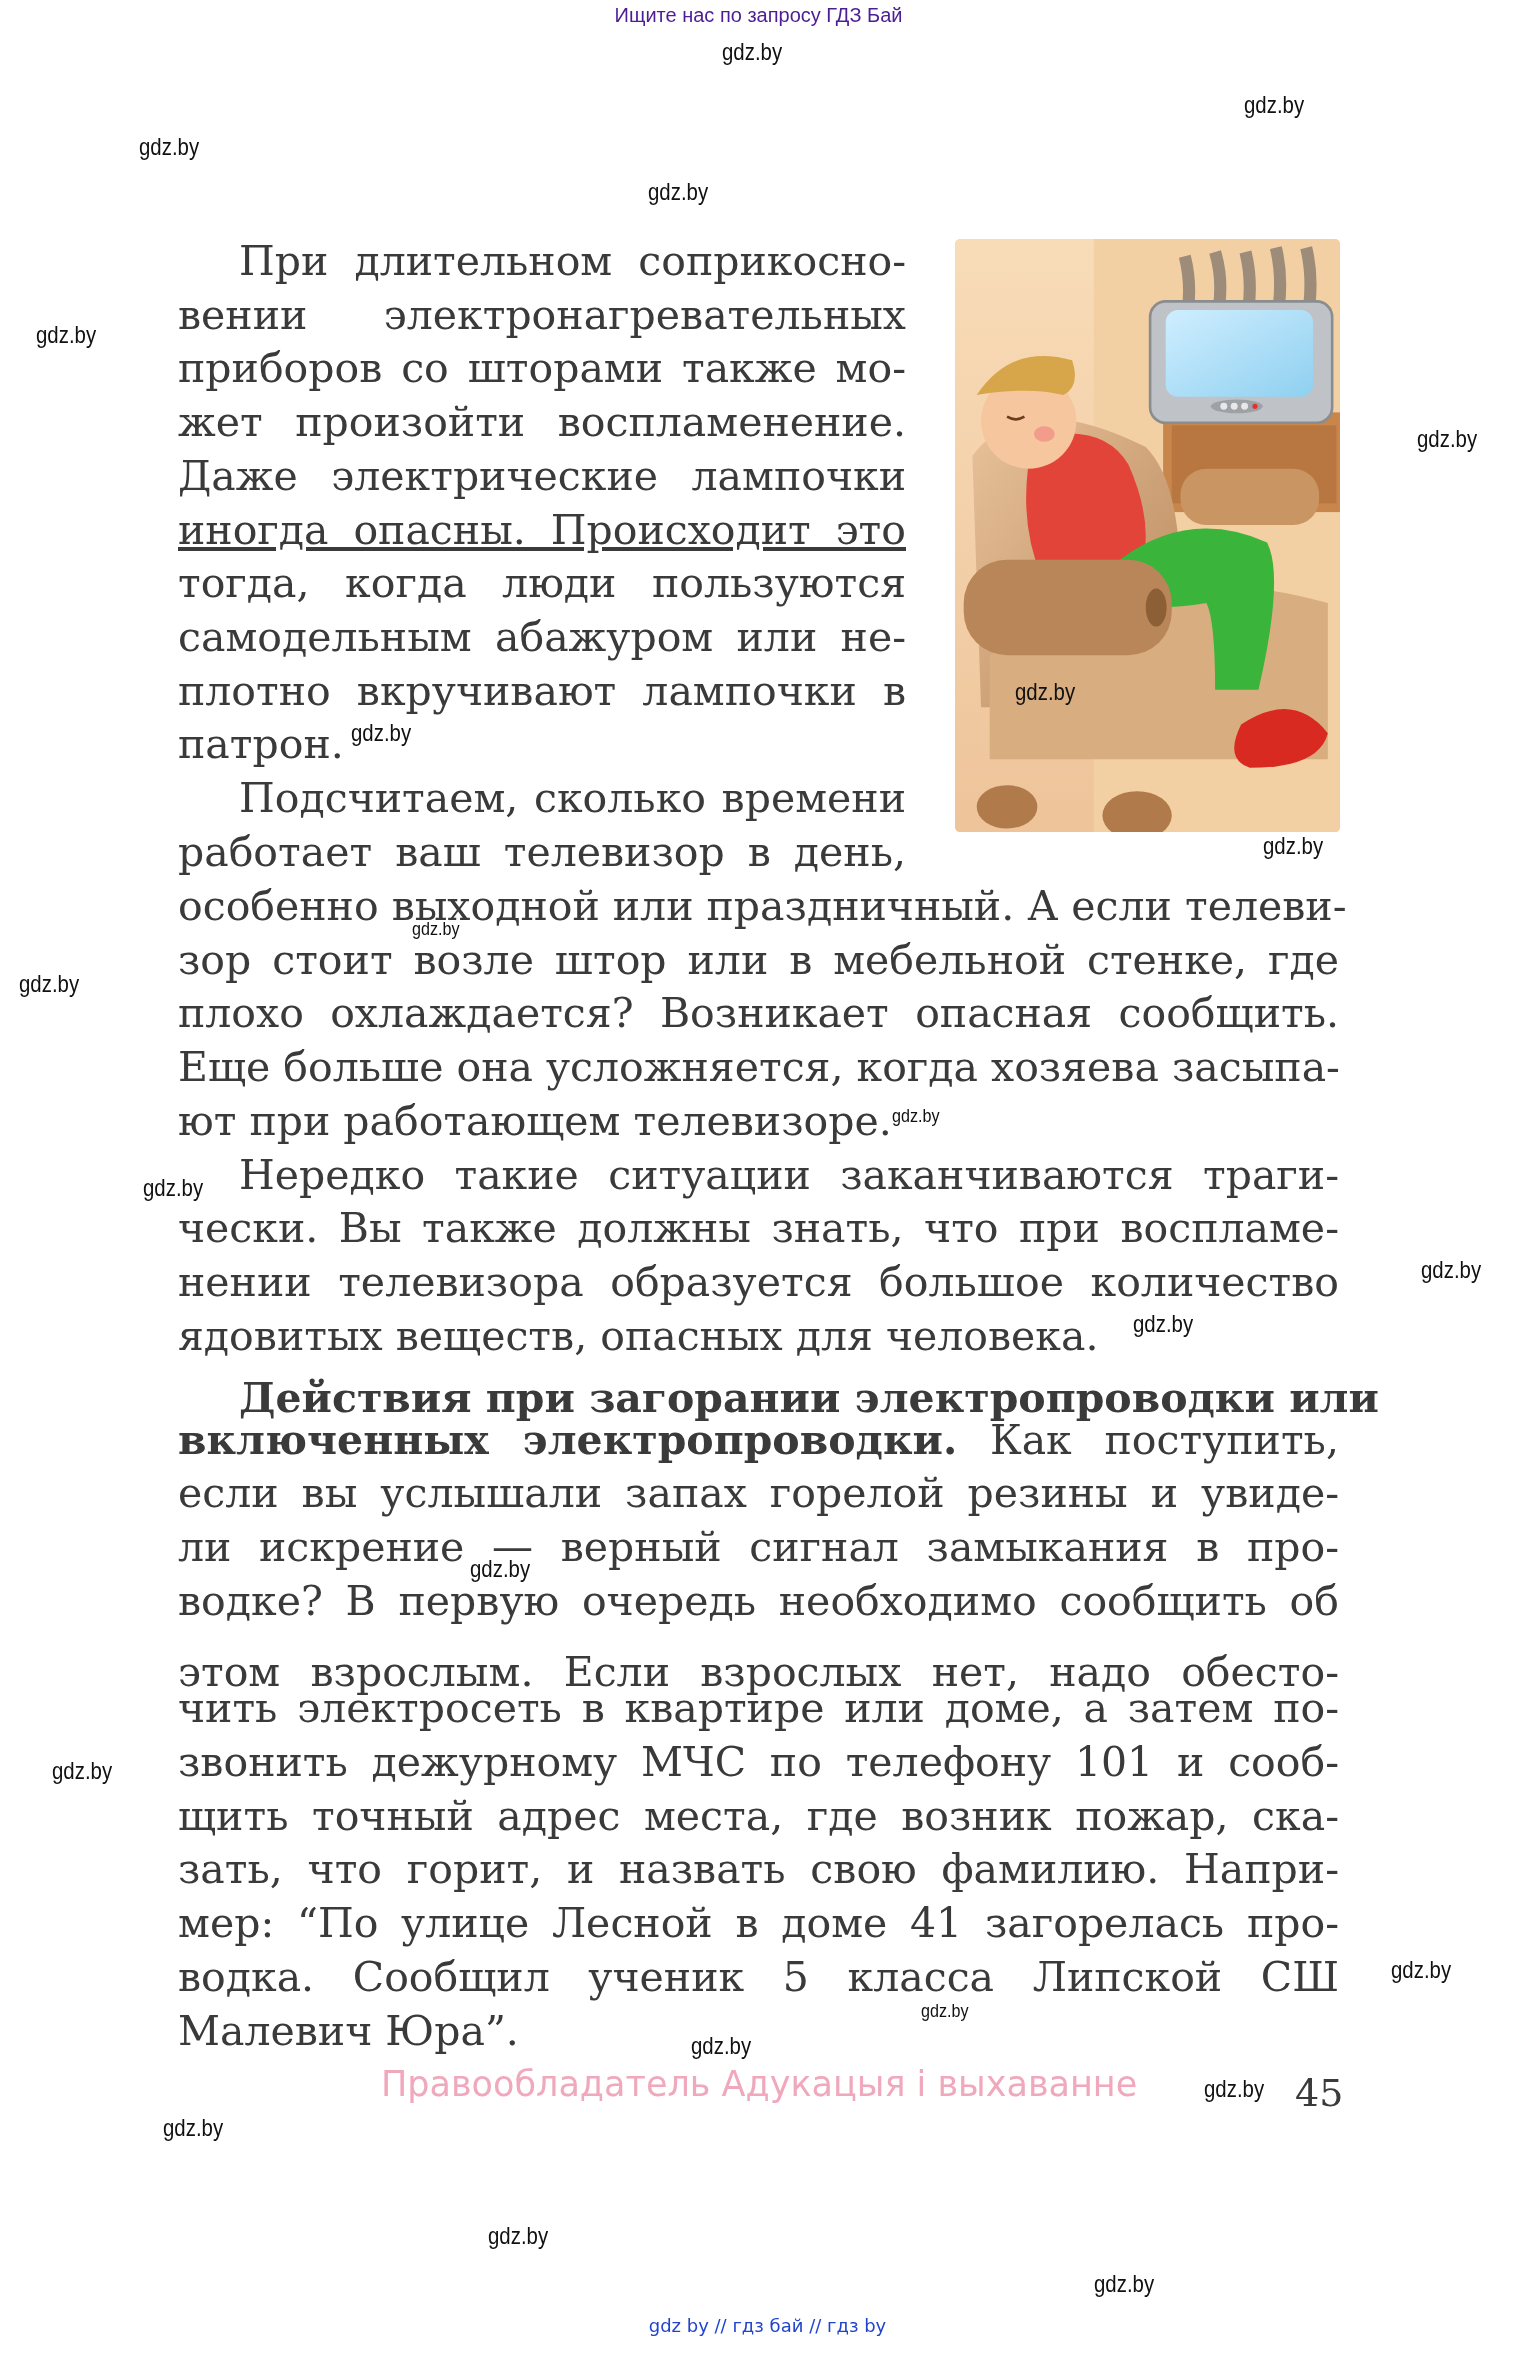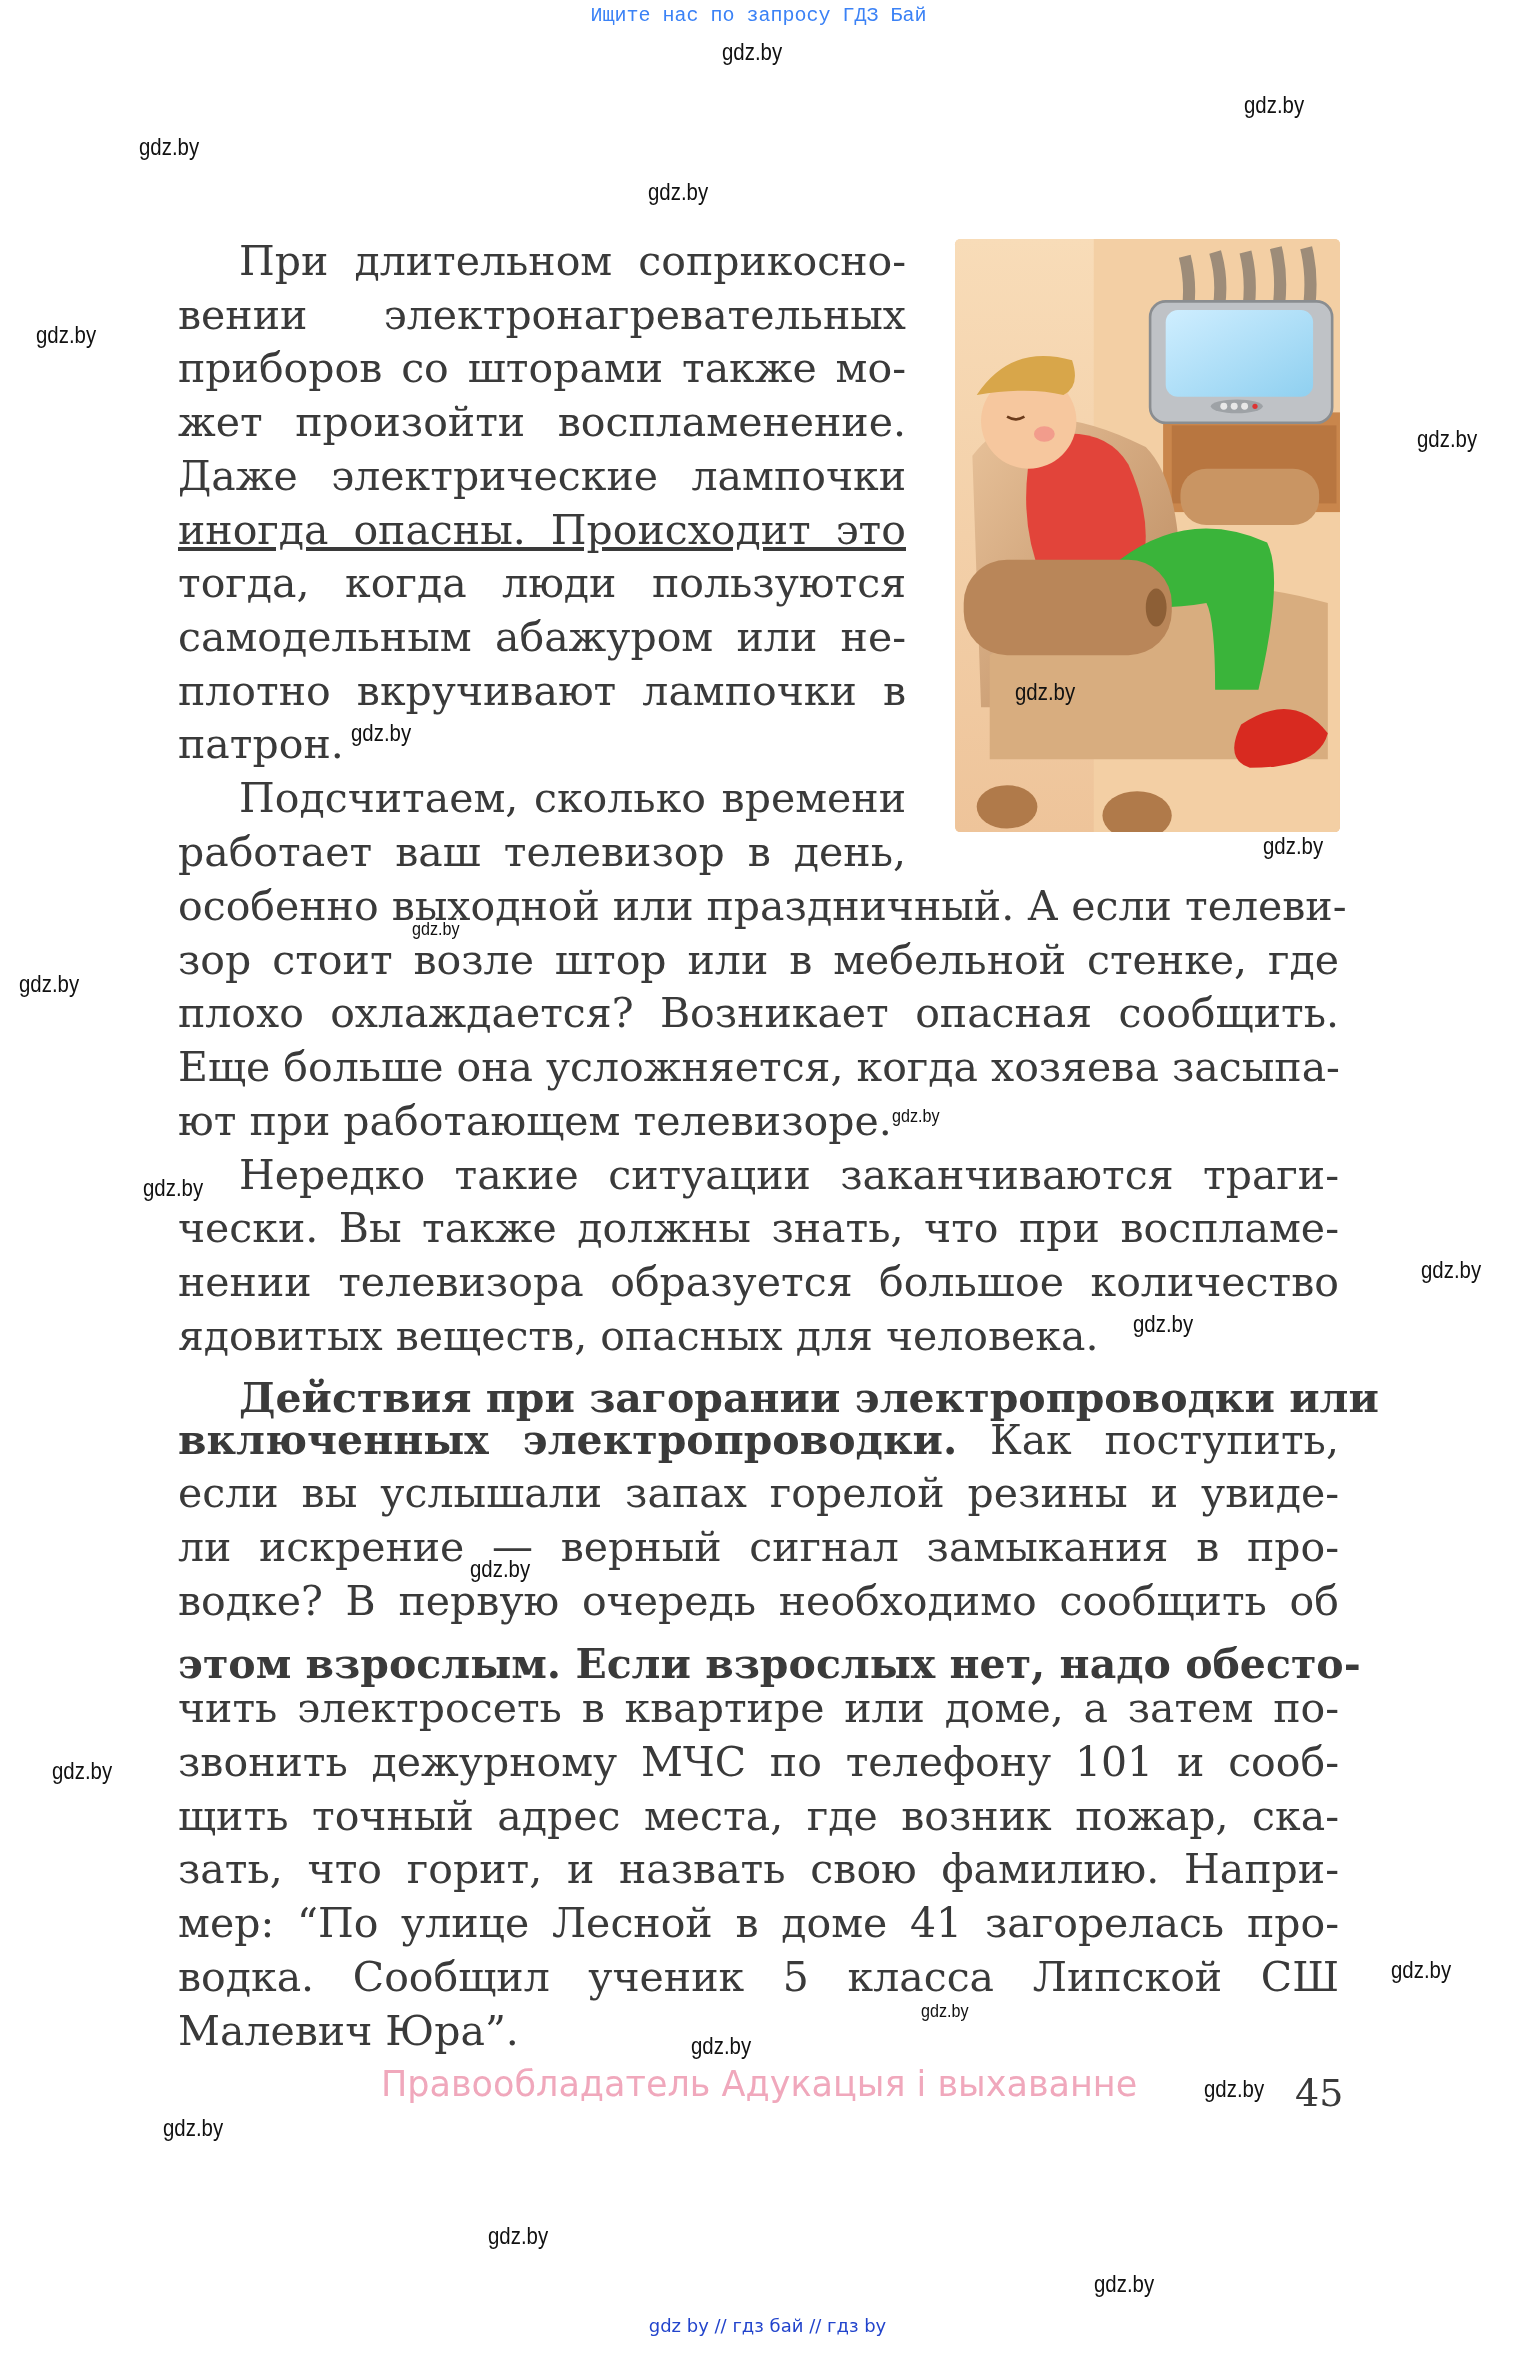--- a/index.html
+++ b/index.html
@@ -1,19 +1,19 @@
 <!DOCTYPE html>
 <html style="font-size:14px"><head>
 <meta charset="utf-8">
 <style>
   html, body { margin:0; padding:0; background:#ffffff; }
   body { width:1535px; height:2377px; position:relative; overflow:hidden; }
   .wm { position:absolute; font-family:"Liberation Sans", sans-serif; color:#111; font-size:24px; white-space:nowrap; transform:scaleX(0.85); transform-origin:left top; }
   .wm.small { font-size:19px; }
-  .top-banner { position:absolute; top:3.5px; left:0; width:1517px; text-align:center; font-family:Liberation Mono, monospace; font-size:20px; color:#3b82f6; }
+  .top-banner { position:absolute; top:3.5px; left:0; width:1517px; text-align:center; font-family:Liberation Sans, sans-serif; font-size:20px; color:#4c1d95; }
   .bottom-banner { position:absolute; top:2315px; left:0; width:1535px; text-align:center; font-family:"DejaVu Sans", sans-serif; font-size:18px; color:#2244cc; }
   .text { position:absolute; font-family:"DejaVu Serif", serif; color:#3a3a3a; font-size:41px; line-height:54px; white-space:nowrap; }
   .line { position:absolute; left:0; height:54px; text-align:justify; text-align-last:justify; }
   .indent { padding-left:61px; box-sizing:border-box; }
   .bold { font-weight:bold; }
   .illustration { position:absolute; left:955px; top:239px; width:385px; height:593px; border-radius:5.2px; overflow:hidden; background:#f3d2ab; }
   .footer-copyright { position:absolute; top:2064px; left:381px; font-family:"DejaVu Sans", sans-serif; font-size:35px; color:#f0a8bc; }
   .page-number { position:absolute; top:2071px; left:1295px; font-family:"DejaVu Serif", serif; font-size:38px; color:#3a3a3a; }
 </style>
 </head>
@@ -107,21 +107,21 @@
 
 <div class="text" style="left:178px; top:1359px; width:1161px;">
   <div class="line indent bold" style="top:0px; width:1161px;margin-top:12px;">Действия при загорании электропроводки или</div>
   <div class="line" style="top:54px; width:1161px;">
     <span class="bold">включенных электропроводки.</span>
     <span>Как поступить,</span>
   </div>
   <div class="line" style="top:107px; width:1161px;">если вы услышали запах горелой резины и увиде-</div>
   <div class="line" style="top:161px; width:1161px;">ли искрение — верный сигнал замыкания в про-</div>
   <div class="line" style="top:215px; width:1161px;">водке? В первую очередь необходимо сообщить об</div>
-  <div class="line" style="top:278px; width:1161px;font-weight:bold;">этом взрослым. Если взрослых нет, надо обесто-</div>
+  <div class="line" style="top:286px; width:1161px;">этом взрослым. Если взрослых нет, надо обесто-</div>
   <div class="line" style="top:322px; width:1161px;">чить электросеть в квартире или доме, а затем по-</div>
   <div class="line" style="top:376px; width:1161px;">звонить дежурному МЧС по телефону 101 и сооб-</div>
   <div class="line" style="top:430px; width:1161px;">щить точный адрес места, где возник пожар, ска-</div>
   <div class="line" style="top:483px; width:1161px;">зать, что горит, и назвать свою фамилию. Напри-</div>
   <div class="line" style="top:537px; width:1161px;">мер: “По улице Лесной в доме 41 загорелась про-</div>
   <div class="line" style="top:591px; width:1161px;">водка. Сообщил ученик 5 класса Липской СШ</div>
   <div class="line" style="top:645px; text-align:left; text-align-last:left;">Малевич Юра”.</div>
 </div>
 
 <div class="footer-copyright">Правообладатель Адукацыя і выхаванне</div>

